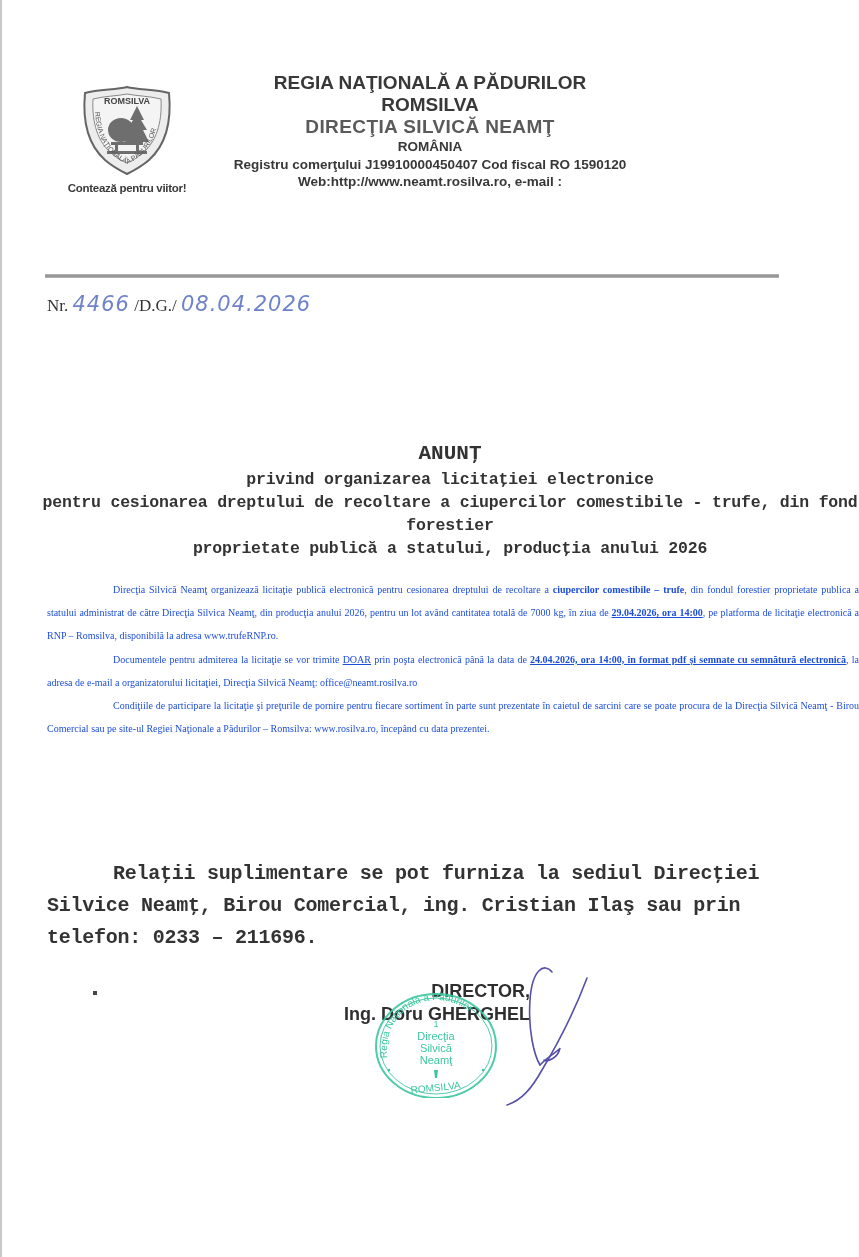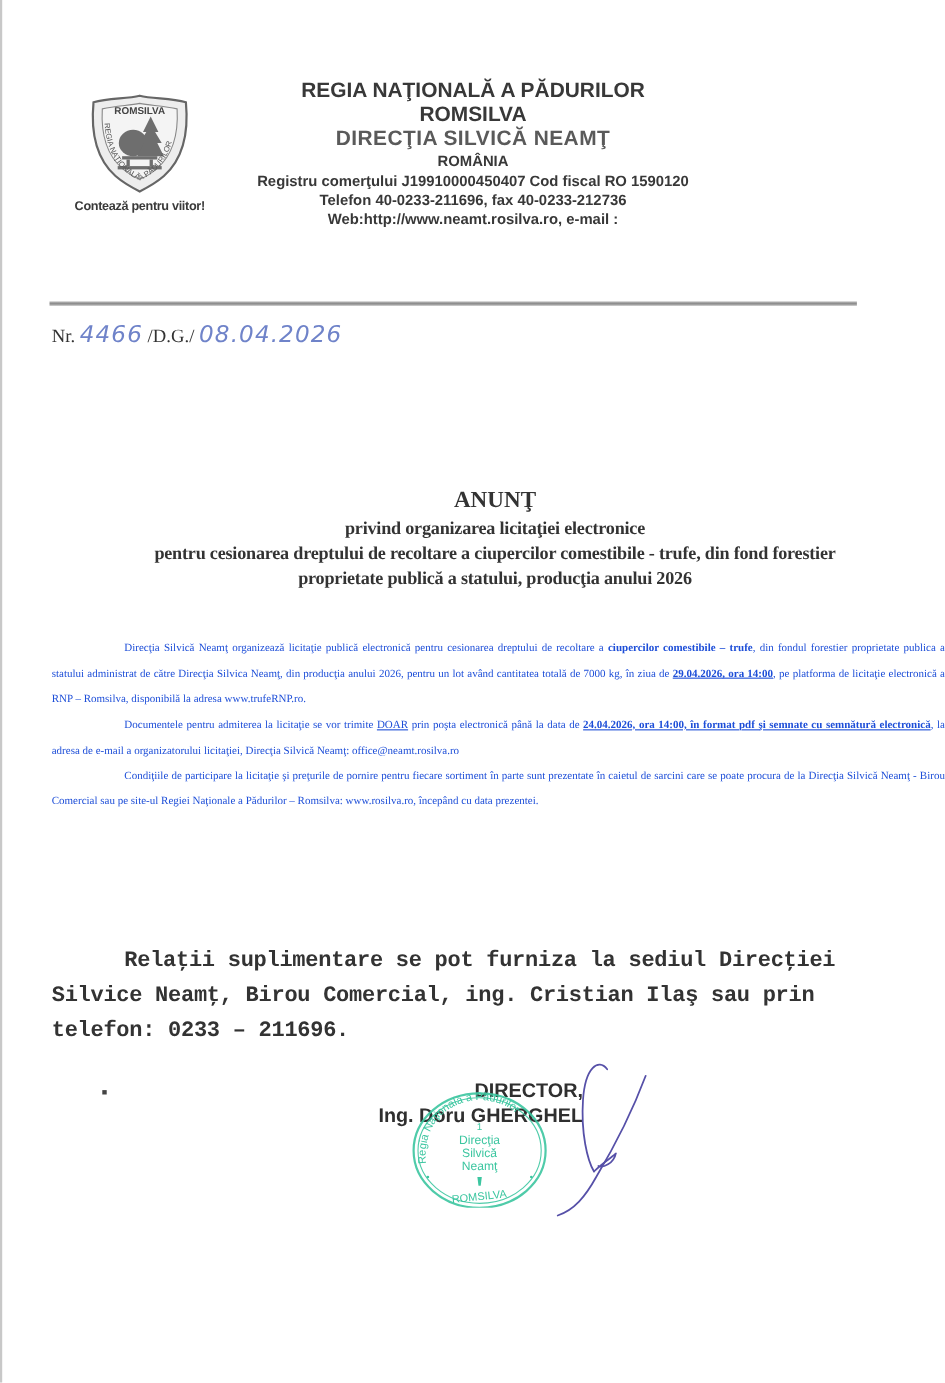--- a/index.html
+++ b/index.html
@@ -87,21 +87,21 @@
       font-size: 21px;
       letter-spacing: 1px;
       text-align: right;
     }
     
     .title-block {
       position: absolute;
       left: 40px; top: 440px;
       width: 820px;
       text-align: center;
-      font-family: Liberation Serif, serif;
+      font-family: Liberation Mono, monospace;
       font-weight: bold;
       color: #333;
     }
     .title-main {
       font-size: 21px;
       line-height: 28px;
     }
     .title-sub {
       font-size: 16.5px;
       line-height: 23px;
@@ -189,21 +189,20 @@
   </svg>
   <div class="logo-motto">Contează pentru viitor!</div>
 </div>
 
 <div class="org-header">
   <div class="org-name">REGIA NAŢIONALĂ A PĂDURILOR</div>
   <div class="org-sub">ROMSILVA</div>
   <div class="org-dir">DIRECŢIA SILVICĂ NEAMŢ</div>
   <div class="org-line">ROMÂNIA</div>
   <div class="org-line">Registru comerţului J19910000450407  Cod fiscal RO 1590120</div>
-  <div class="org-line">Telefon 40-0233-211696, fax 40-0233-212736</div>
   <div class="org-line">Web:http://www.neamt.rosilva.ro, e-mail :</div>
 </div>
 
 <div class="rule"></div>
 
 <div class="reg-line">
   <span>Nr.</span>
   <span class="handwritten">4466</span>
   <span>/D.G./</span>
   <span class="handwritten">08.04.2026</span>

